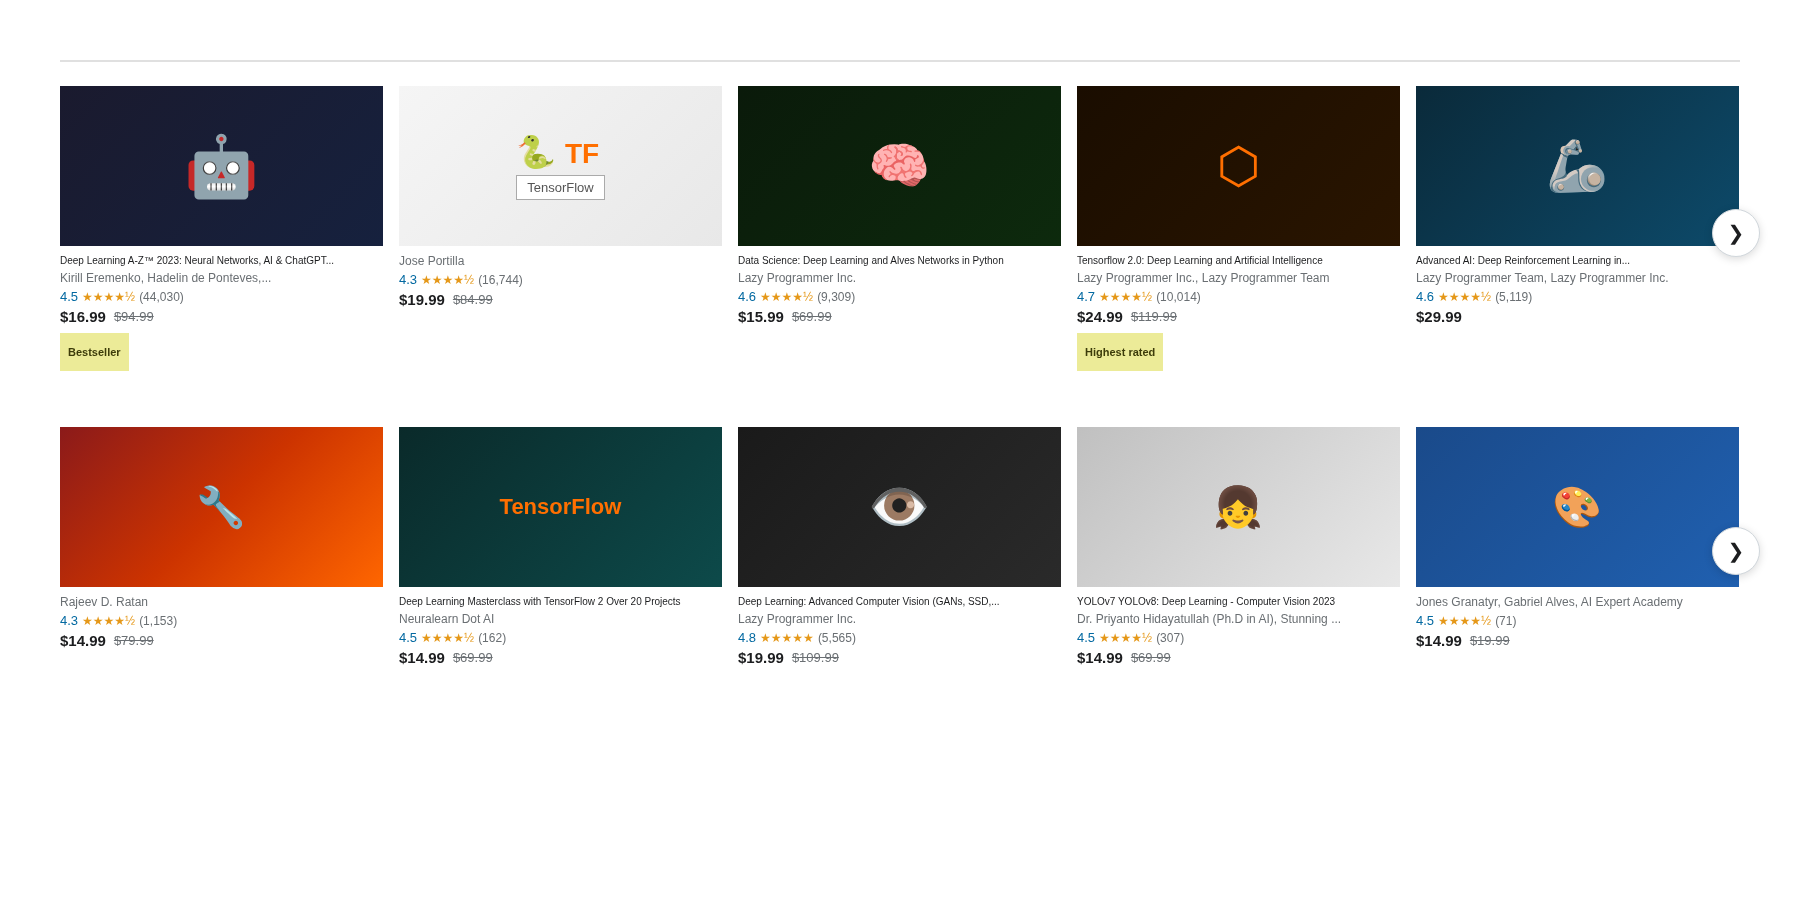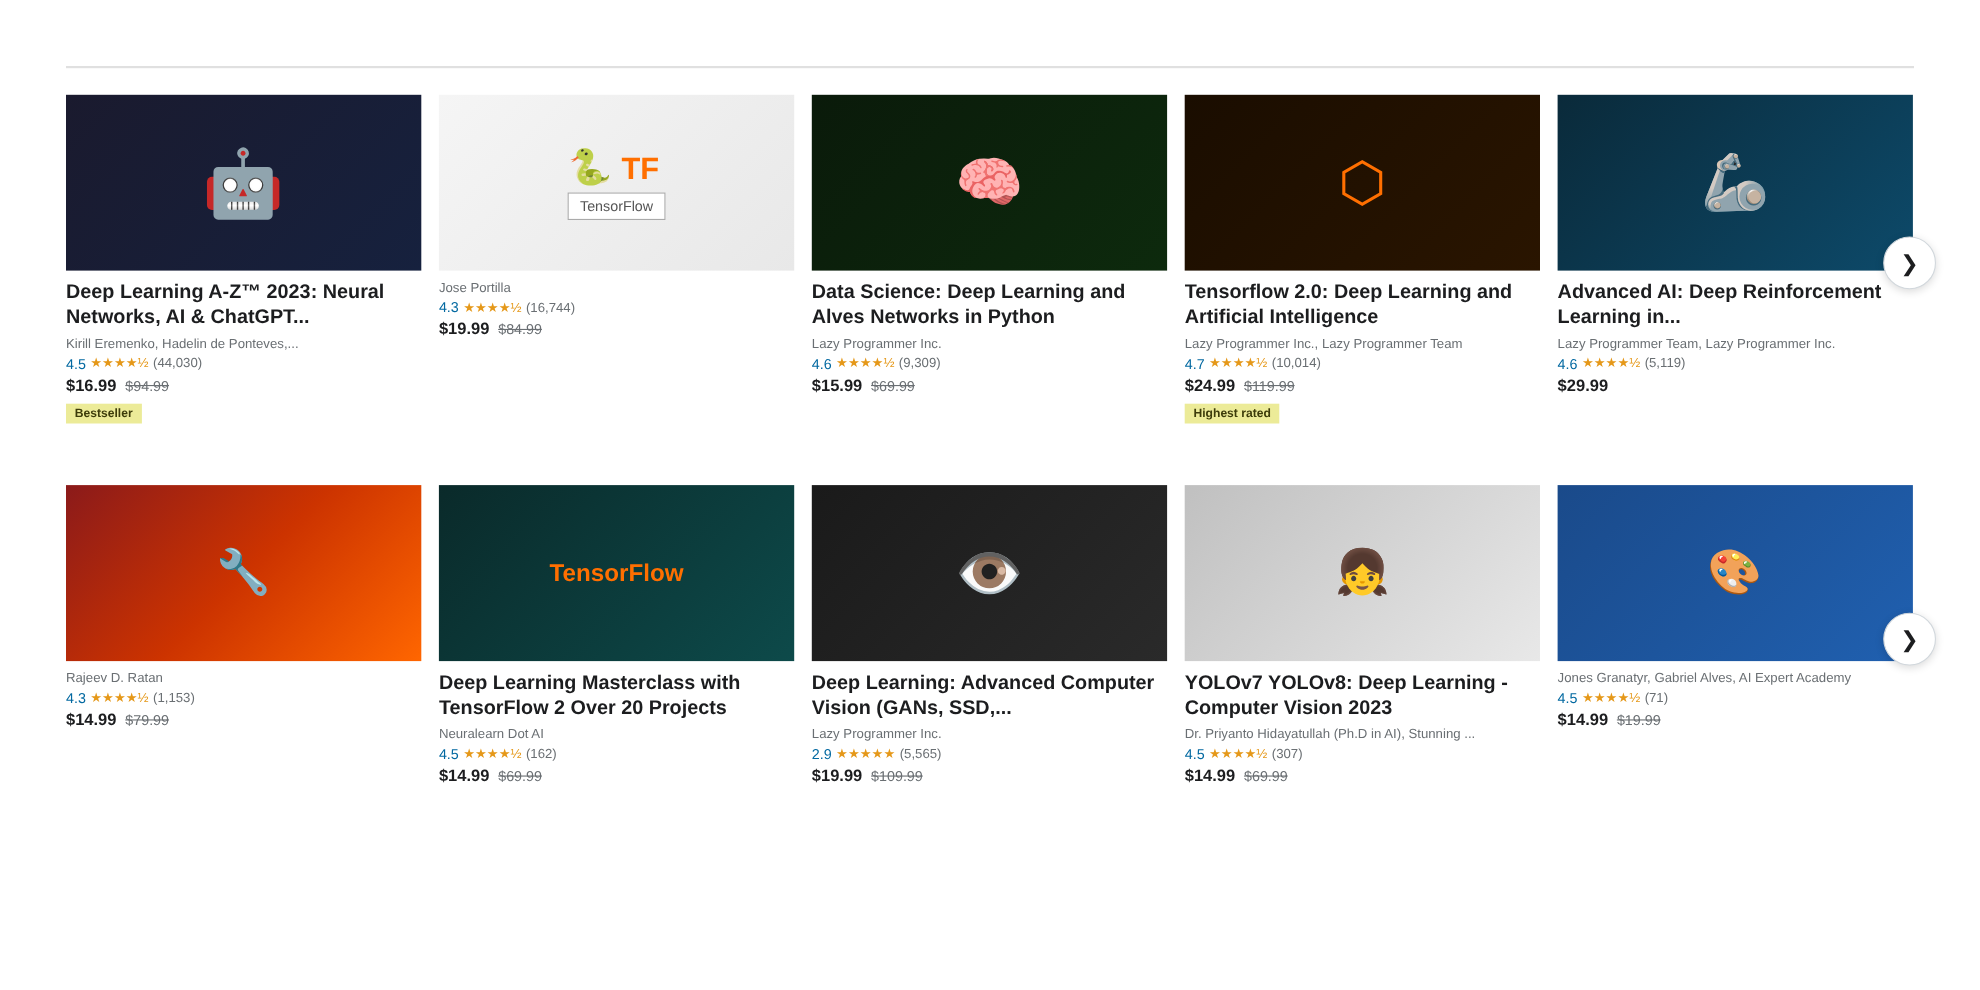--- a/index.html
+++ b/index.html
@@ -15,30 +15,30 @@
     .tabs { display: flex; gap: 30px; border-bottom: 2px solid #e0e0e0; margin-bottom: 24px; }
     .tab { padding-bottom: 10px; font-size: 15px; cursor: pointer; color: #6a6f73; border-bottom: 2px solid transparent; margin-bottom: -2px; }
     .tab.active { color: #1c1d1f; font-weight: 700; border-bottom: 2px solid #1c1d1f; }
 
     
     .courses-row { position: relative; display: flex; gap: 16px; overflow: hidden; }
     .course-card { flex: 0 0 calc(20% - 13px); min-width: 0; cursor: pointer; }
     .course-card:last-child { position: relative; }
 
     .course-info { padding: 8px 0; }
-    .course-title { font-size: 18px; font-weight: 700; line-height: 1.3; margin-bottom: 4px; display: -webkit-box; -webkit-line-clamp: 2; -webkit-box-orient: vertical; overflow: hidden; }
+    .course-title { font-size: 10px; font-weight: 400; line-height: 1.3; margin-bottom: 4px; display: -webkit-box; -webkit-line-clamp: 2; -webkit-box-orient: vertical; overflow: hidden; }
     .course-instructor { font-size: 12px; color: #6a6f73; margin-bottom: 4px; white-space: nowrap; overflow: hidden; text-overflow: ellipsis; }
     .rating-row { display: flex; align-items: center; gap: 4px; margin-bottom: 4px; }
     .rating-num { font-size: 13px; font-weight: 400; color: #0369a1; }
     .stars { color: #e59819; font-size: 12px; }
     .rating-count { font-size: 12px; color: #6a6f73; }
     .price-row { display: flex; align-items: center; gap: 8px; }
     .price-current { font-size: 15px; font-weight: 700; }
     .price-original { font-size: 13px; color: #6a6f73; text-decoration: line-through; }
-    .badge { display: inline-block; padding: 3px 8px; font-size: 11px; font-weight: 700; margin-top: 8px; }
+    .badge { display: inline-block; padding: 13px 8px; font-size: 11px; font-weight: 700; margin-top: 8px; }
     .badge-bestseller { background: #eceb98; color: #3d3c0a; }
     .badge-highest { background: #eceb98; color: #3d3c0a; }
 
     
     .arrow-btn { position: absolute; right: -20px; top: 50%; transform: translateY(-50%); width: 48px; height: 48px; border-radius: 50%; background: #fff; border: 1px solid #d1d7dc; display: flex; align-items: center; justify-content: center; cursor: pointer; z-index: 10; box-shadow: 0 2px 8px rgba(0,0,0,0.15); font-size: 20px; color: #1c1d1f; }
     .courses-wrapper { position: relative; margin-bottom: 48px; }
 
     .thumb-box { width: 100%; height: 160px; display: flex; align-items: center; justify-content: center; overflow: hidden; }
 
     .section-gap { margin-bottom: 48px; }
@@ -205,21 +205,21 @@
       </div>
     </div>
           <div class="course-card">
       <div class="thumb-box" style="background:linear-gradient(135deg,#1a1a1a,#2a2a2a)">
               <span style="font-size:50px">👁️</span>
             </div>
       <div class="course-info">
         <div class="course-title">Deep Learning: Advanced Computer Vision (GANs, SSD,...</div>
         <div class="course-instructor">Lazy Programmer Inc.</div>
         <div class="rating-row">
-          <span class="rating-num">2.9</span>
+          <span class="rating-num">4.8</span>
           <span class="stars">★★★★★</span>
           <span class="rating-count">(5,565)</span>
         </div>
         <div class="price-row">
           <span class="price-current">$19.99</span>
           <span class="price-original">$109.99</span>
         </div>
 
       </div>
     </div>

